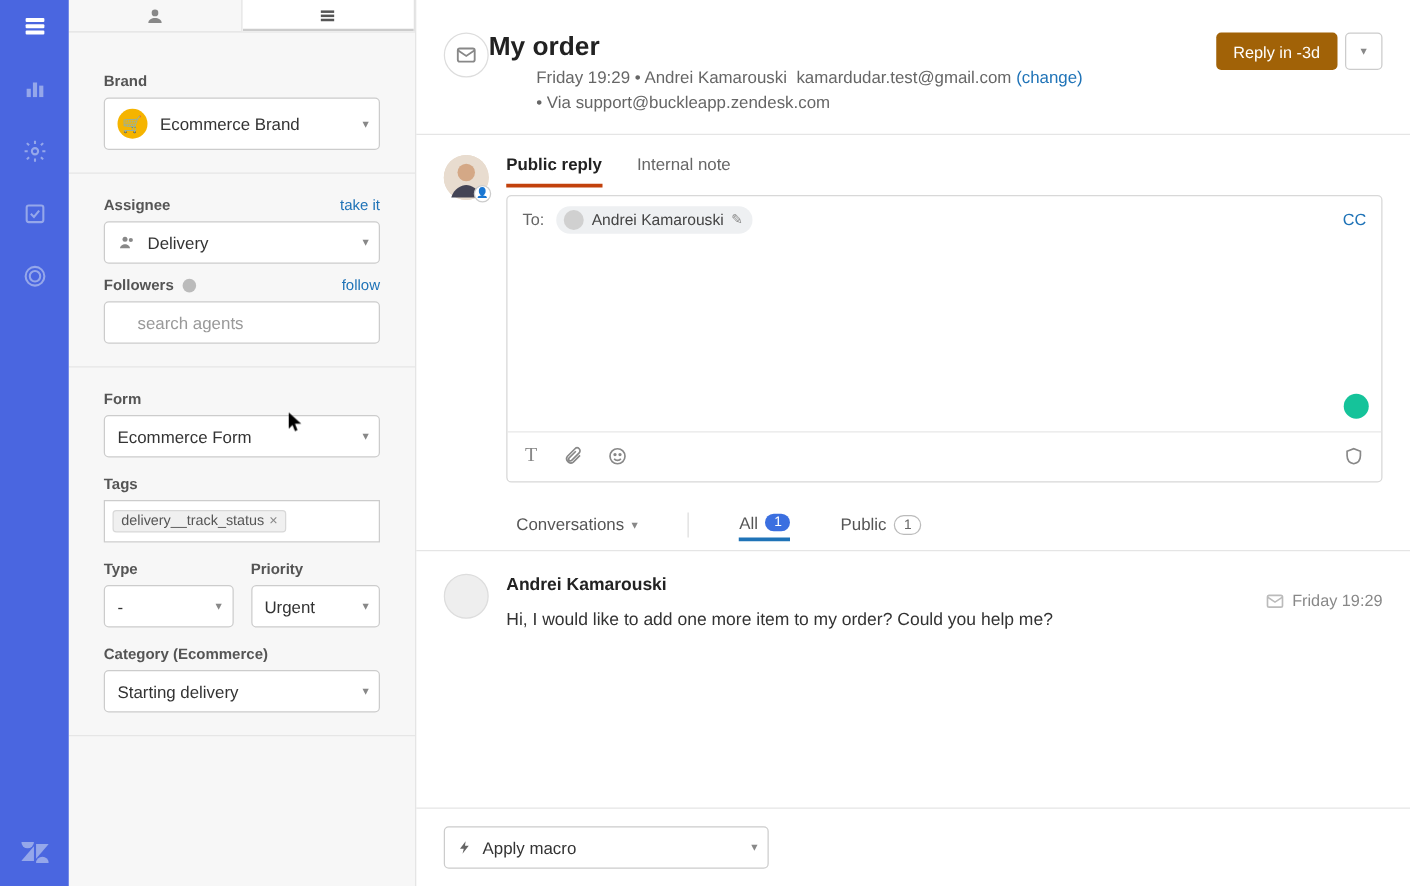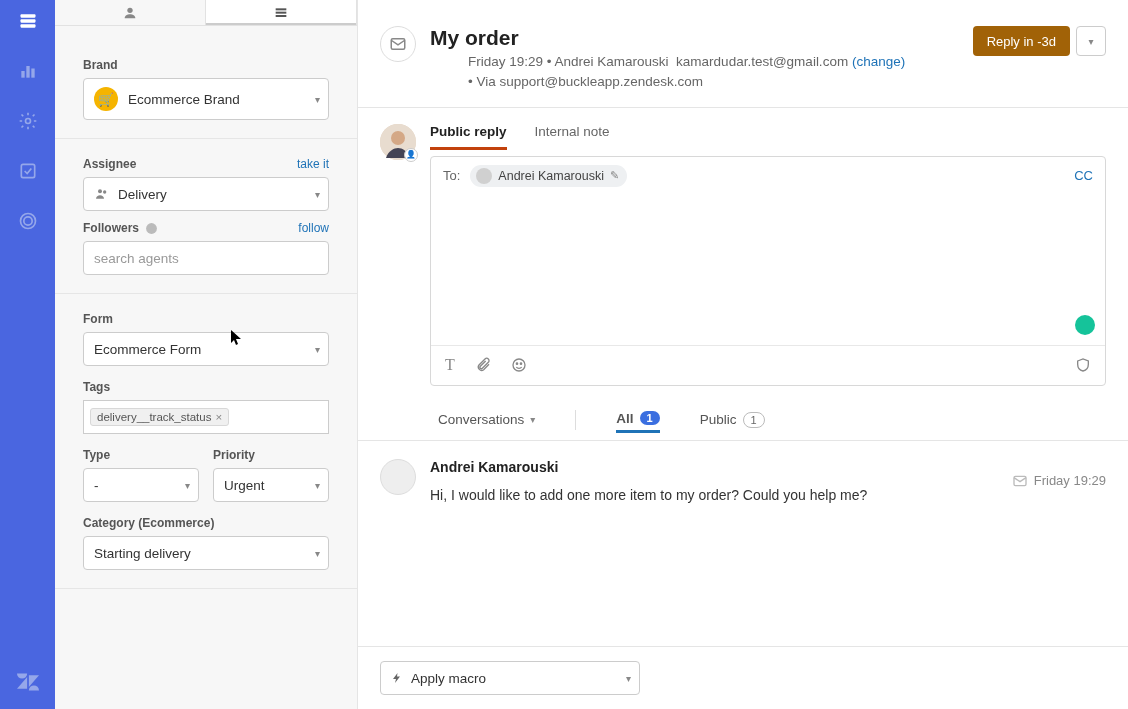--- a/index.html
+++ b/index.html
@@ -1,41 +1,41 @@
 <!DOCTYPE html>
 <html><head>
 <meta charset="utf-8">
 <style>
 * { box-sizing: border-box; margin: 0; padding: 0; font-family: -apple-system, BlinkMacSystemFont, "Segoe UI", Helvetica, Arial, sans-serif; }
 body { width: 1128px; height: 709px; overflow: hidden; background: #fff; display: flex; }
 .navrail { width: 55px; background: #4a66e0; display: flex; flex-direction: column; align-items: center; padding-top: 10px; gap: 28px; position: relative; }
 .navrail .rail-icon { width: 22px; height: 22px; color: #95a7ea; display: flex; align-items: center; justify-content: center; }
 .navrail .rail-icon.active { color: #fff; }
 .navrail .rail-bottom { position: absolute; bottom: 16px; }
-.sidepanel { width: 303px; background: #f7f7f7; border-right: 1px solid #e5e5e5; display: flex; flex-direction: column; }
+.sidepanel { width: 278px; background: #f7f7f7; border-right: 1px solid #e5e5e5; display: flex; flex-direction: column; }
 .sidepanel .tabs { height: 26px; display: flex; border-bottom: 1px solid #e2e2e2; }
 .sidepanel .tabs .ptab { flex: 1; display: flex; align-items: center; justify-content: center; color: #999; }
 .sidepanel .tabs .ptab.active { background: #fff; box-shadow: inset 0 -2px 0 #ccc; border-right:1px solid #e2e2e2; border-left:1px solid #e2e2e2;}
 .sidepanel .body { padding: 18px 28px 18px 28px; overflow-y: auto; }
 .section-label { font-size: 12px; font-weight: 600; color: #555; margin-top: 14px; margin-bottom: 6px; display: flex; justify-content: space-between; align-items:center;}
 .section-label .link { color: #1f73b7; font-weight: 400; font-size: 12px; cursor:pointer;}
 .select { background: #fff; border: 1px solid #ccc; border-radius: 4px; height: 34px; display: flex; align-items: center; padding: 0 10px; font-size: 13.5px; color: #333; position: relative; }
 .select.big { height: 42px; }
 .select .caret { position: absolute; right: 8px; color: #888; font-size: 10px; }
 .brand-icon { width: 24px; height: 24px; background: #f5b400; border-radius: 50%; margin-right: 10px; display:flex; align-items:center; justify-content:center; font-size:13px;}
-.inputish { background: #fff; border: 1px solid #ccc; border-radius: 4px; height: 34px; padding: 0 10px; font-size: 13.5px; color:#333; width:100%; }
+.inputish { background: #fff; border: 1px solid #ccc; border-radius: 4px; height: 34px; padding: 0 26px; font-size: 13.5px; color:#333; width:100%; }
 .inputish::placeholder { color: #999; }
 .taginput { background: #fff; border: 1px solid #ccc; border-radius: 0; min-height: 34px; padding: 4px 6px; display: flex; align-items: center; }
 .tagchip { background: #f0f0f0; border: 1px solid #d8d8d8; border-radius: 3px; font-size: 11.5px; padding: 2px 6px; color: #555; }
 .tagchip .x { margin-left: 4px; color: #888; cursor:pointer;}
 .two-col { display: flex; gap: 14px; }
 .two-col > div { flex: 1; }
 .divider { height: 1px; background: #e6e6e6; margin: 18px -28px; }
 .main { flex: 1; display: flex; flex-direction: column; }
-.ticket-head { padding: 26px 22px 14px 22px; display: flex; gap: 14px; align-items: flex-start; }
+.ticket-head { padding: 26px 22px 14px 22px; display: flex; align-items: flex-start; }
 .round-icon { width: 36px; height: 36px; border: 1px solid #ddd; border-radius: 50%; display:flex; align-items:center; justify-content:center; color:#888; flex-shrink:0;}
 .ticket-title { font-size: 21px; font-weight: 700; color: #222; }
 .ticket-meta { font-size: 13.5px; color: #666; line-height: 1.5; margin-top:2px;margin-left:38px;}
 .ticket-meta a { color: #1f73b7; text-decoration: none; }
 .head-actions { margin-left: auto; display: flex; gap: 6px; }
 .reply-btn { background: #a16207; color: #fff; border: none; border-radius: 4px; padding: 0 14px; height: 30px; font-size: 13px; font-weight:500; cursor:pointer;}
 .dd-btn { background: #fff; border: 1px solid #ccc; border-radius: 4px; width: 30px; height: 30px; display:flex; align-items:center; justify-content:center; color:#888; cursor:pointer;}
 .convo { border-top: 1px solid #e5e5e5; padding: 16px 22px 10px 22px; display: flex; gap: 14px; }
 .avatar { width: 36px; height: 36px; border-radius: 50%; background: #e6d5c3; flex-shrink:0; position:relative; overflow:visible;}
 .avatar-badge { position:absolute; bottom:-2px; right:-2px; width:14px; height:14px; background:#fff; border:1px solid #ccc; border-radius:50%; font-size:8px; display:flex; align-items:center; justify-content:center; color:#666;}
@@ -50,21 +50,21 @@
 .recipient { background: #eef0f2; border-radius: 12px; padding: 3px 8px 3px 6px; display: inline-flex; align-items: center; gap: 6px; font-size: 12.5px; color: #444; }
 .recipient .ra { width:16px; height:16px; background:#d0d0d0; border-radius:50%; display:inline-block;}
 .recipient .pen { color:#888; font-size:11px; cursor:pointer;}
 .cc { margin-left: auto; color: #1f73b7; font-size: 13px; cursor:pointer;}
 .editor-area { height: 150px; position: relative; }
 .grammarly { position:absolute; bottom:10px; right:10px; width:20px; height:20px; background:#15c39a; border-radius:50%; }
 .compose-toolbar { border-top: 1px solid #e8e8e8; height: 40px; display: flex; align-items: center; padding: 0 14px; gap: 20px; color: #888; }
 .compose-toolbar .right { margin-left: auto; }
 .filterbar { display: flex; align-items: center; padding: 14px 22px 10px 80px; gap: 40px; font-size: 13.5px; color: #555; }
 .filterbar .fitem { display: flex; align-items: center; gap: 6px; cursor:pointer;}
-.filterbar .fitem.active { font-weight: 700; border-bottom:3px solid #1f73b7; padding-bottom:4px; margin-bottom:-4px;}
+.filterbar .fitem.active { font-weight: 400; border-bottom:3px solid #1f73b7; padding-bottom:4px; margin-bottom:-4px;}
 .pill { background: #3b6fe0; color: #fff; border-radius: 10px; font-size: 11px; padding: 1px 7px; }
 .pill.hollow { background: transparent; border: 1px solid #bbb; color: #666; }
 .vsep { width:1px; height:20px; background:#ddd; }
 .msg { border-top: 1px solid #e5e5e5; padding: 18px 22px; display: flex; gap: 14px; }
 .msg .mavatar { width: 36px; height: 36px; border-radius: 50%; background: #eee; border:1px solid #ddd; flex-shrink:0;}
 .msg-body { flex: 1; }
 .msg-sender { font-weight: 700; font-size: 14px; color: #222; }
 .msg-to { font-size: 13px; color: #666; margin-top: 2px; }
 .msg-to .show { text-decoration: underline; color: #555; cursor:pointer;}
 .msg-text { font-size: 14px; color: #333; margin-top: 12px; }

